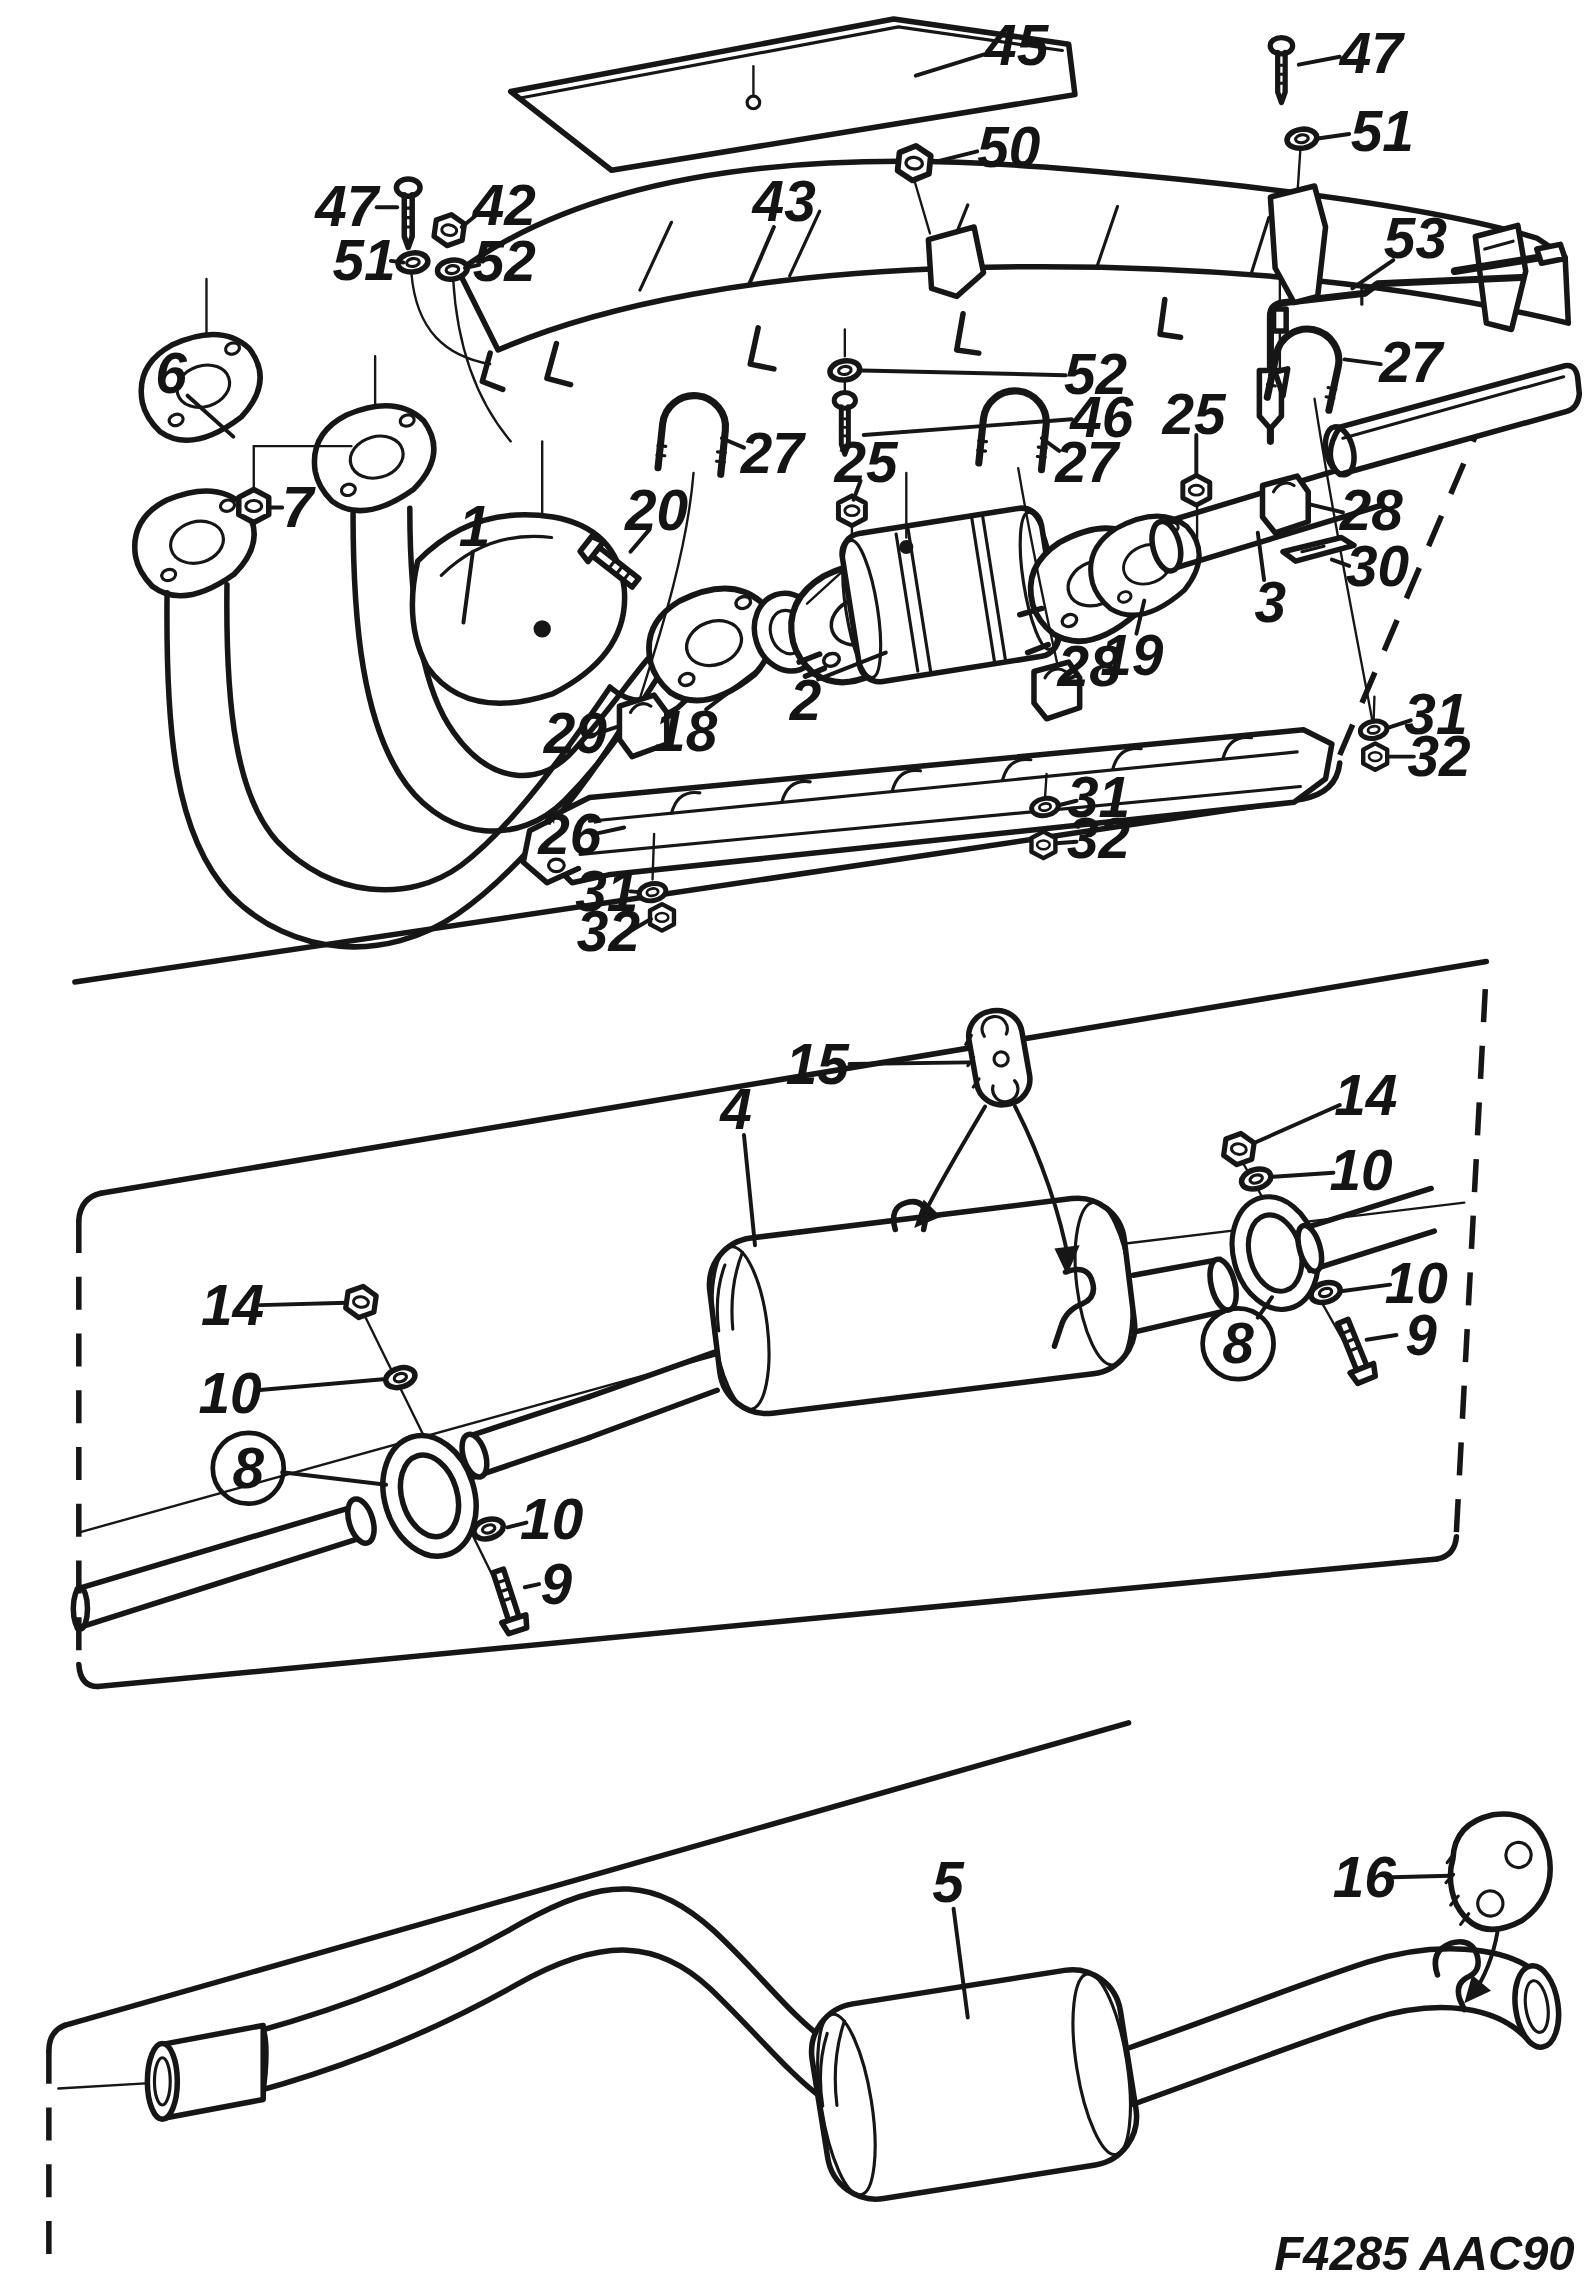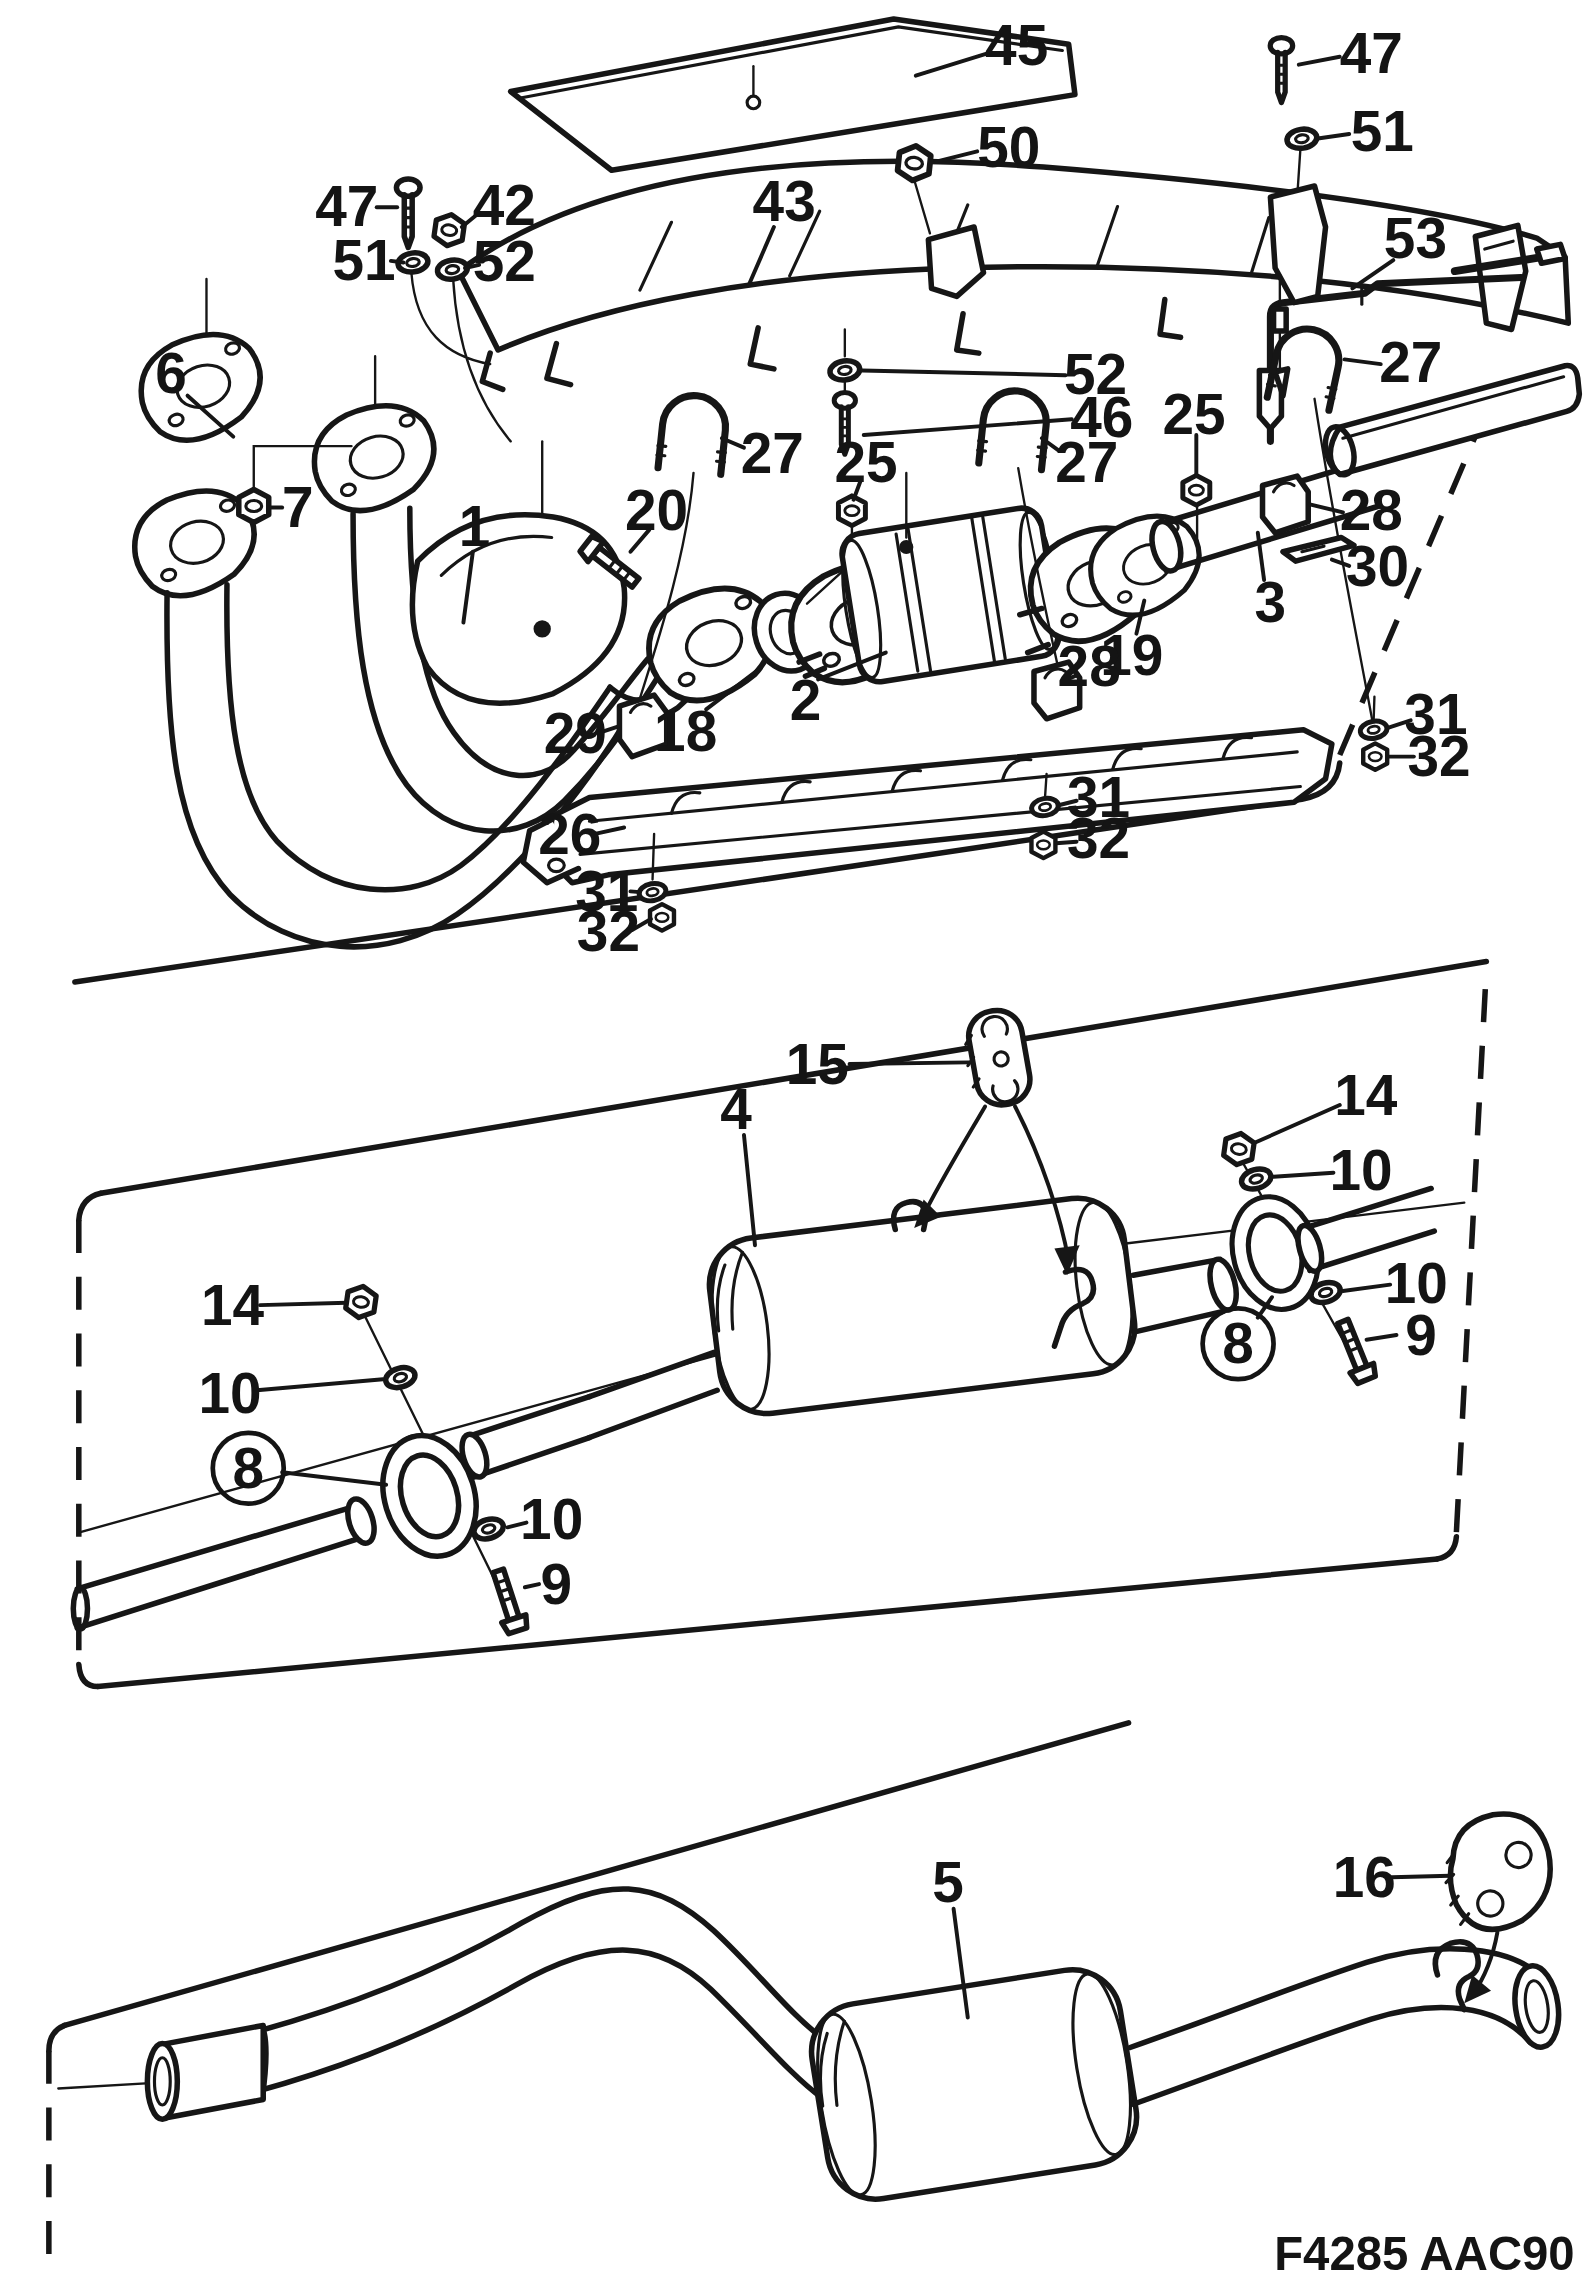--- a/index.html
+++ b/index.html
@@ -1,17 +1,17 @@
 <!DOCTYPE html>
 <html style="font-size:12.6px"><head>
 <meta charset="utf-8">
 <style>
   html,body{margin:0;padding:0;background:#ffffff;}
   .stage{position:relative;width:1588px;height:2295px;background:#ffffff;
-         font-family:"Liberation Sans",sans-serif;overflow:hidden;}
+         font-family:"Liberation Sans",sans-serif;overflow:hidden;font-style:italic;}
   svg{display:block;width:1588px;height:2295px;}
   .ol  {fill:none;stroke:#161616;stroke-width:7;stroke-linejoin:round;stroke-linecap:round;}
   .olw {fill:#ffffff;stroke:#161616;stroke-width:7;stroke-linejoin:round;stroke-linecap:round;}
   .det {fill:none;stroke:#161616;stroke-width:4;stroke-linejoin:round;stroke-linecap:round;}
   .thin{fill:none;stroke:#161616;stroke-width:3;stroke-linecap:round;}
   .leader{fill:none;stroke:#161616;stroke-width:5;stroke-linecap:round;}
   .dash{fill:none;stroke:#161616;stroke-width:7;stroke-dasharray:42 30;stroke-linecap:butt;}
   .callout{font-weight:bold;font-size:72px;fill:#141414;text-anchor:middle;}
   .calloutCircle{fill:none;stroke:#141414;stroke-width:6;}
   .code{font-weight:bold;font-size:60px;fill:#141414;text-anchor:end;}

